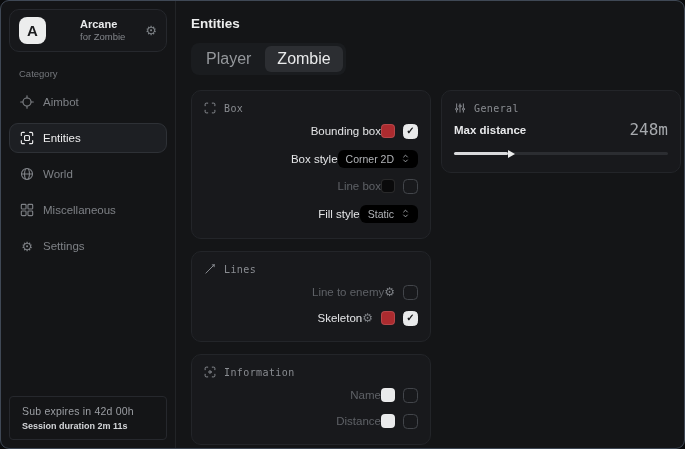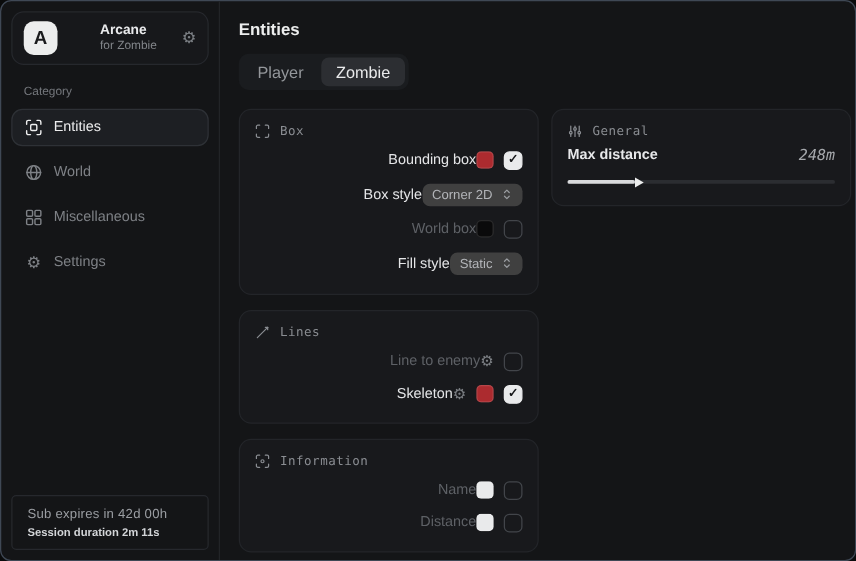--- a/index.html
+++ b/index.html
@@ -30,42 +30,42 @@
   .nav-item svg{stroke:currentColor;fill:none;stroke-width:1.3;stroke-linecap:round;stroke-linejoin:round;}
   .gear-glyph{font-size:13px;line-height:1;font-family:"DejaVu Sans",sans-serif;}
   .side-spacer{flex:1;}
   .sub-card{border:1px solid #26282d;border-radius:4px;padding:8px 12px;font-family:Liberation Sans, sans-serif;}
   .sub-line1{font-size:10.5px;color:#9b9ea3;letter-spacing:0.2px;}
   .sub-line2{font-size:9px;color:#d3d5d8;font-weight:bold;margin-top:4px;}
   
   .main{flex:1;padding:15px 14px 14px 15px;display:flex;flex-direction:column;}
   .page-title{font-size:13.5px;font-weight:bold;color:#eceded;}
   .tabs{margin-top:12px;display:inline-flex;align-self:flex-start;background:#1a1c1f;border-radius:8px;padding:3px;gap:2px;}
-  .tab{font-size:13px;color:#94979b;padding:4px 12px;border-radius:6px;cursor:default;}
+  .tab{font-size:16px;color:#94979b;padding:4px 12px;border-radius:6px;cursor:default;}
   .tab.active{background:#2c2e32;color:#e9eaeb;}
   .content{display:flex;gap:10px;margin-top:15px;align-items:flex-start;}
   .col{display:flex;flex-direction:column;gap:12px;width:240px;}
   .card{background:#18191c;border:1px solid #232529;border-radius:10px;padding:9px 12px 10px 12px;}
   .card-header{display:flex;align-items:center;gap:8px;color:#8a8d92;font-family:"DejaVu Sans Mono",monospace;font-size:10px;letter-spacing:0.4px;margin:2px 0 4px 0;}
   .card-header svg{stroke:#8a8d92;fill:none;stroke-width:1.3;stroke-linecap:round;stroke-linejoin:round;}
   .row{display:flex;align-items:center;justify-content:flex-end;padding:5.5px 0;}
   .row-label{font-size:11.5px;color:#e4e5e7;}
   .row.disabled .row-label{color:#5e6166;}
   .controls{display:flex;align-items:center;gap:8px;}
   .swatch{width:14px;height:14px;border-radius:4px;border:1px solid rgba(255,255,255,0.13);}
   .checkbox{width:15px;height:15px;border-radius:4.5px;border:1.5px solid #42454a;position:relative;}
   .checkbox.checked{background:#e9eaeb;border-color:#e9eaeb;}
   .checkbox.checked::after{content:"✓";position:absolute;top:50%;left:50%;transform:translate(-50%,-54%);font-size:10px;font-weight:bold;color:#141517;}
   .row-gear{color:#7d8085;font-size:12px;line-height:1;font-family:"DejaVu Sans",sans-serif;}
-  .dropdown{display:flex;align-items:center;gap:7px;background:#404040;border-radius:6px;padding:3px 8px;color:#b2b4b8;font-size:10.5px;}
+  .dropdown{display:flex;align-items:center;gap:7px;background:#000000;border-radius:6px;padding:3px 8px;color:#b2b4b8;font-size:10.5px;}
   .dropdown svg{stroke:#9a9da1;fill:none;stroke-width:1.3;stroke-linecap:round;stroke-linejoin:round;}
   
   .gen-row{display:flex;align-items:center;justify-content:space-between;margin-top:6px;}
   .gen-label{font-size:11.5px;font-weight:bold;color:#e7e8ea;}
-  .gen-value{font-size:12px;color:#a6a9ad;font-family:"DejaVu Sans Mono",monospace;font-style:italic;}
+  .gen-value{font-size:16px;color:#a6a9ad;font-family:"DejaVu Sans Mono",monospace;}
   .slider{margin:10px 0 4px 0;height:9px;display:flex;align-items:center;position:relative;}
   .slider-track{position:absolute;left:0;right:0;height:3px;border-radius:2px;background:#2b2d31;}
   .slider-fill{position:relative;height:3px;border-radius:2px;background:#d9dadc;}
   .slider-thumb{position:absolute;right:-7px;top:50%;transform:translateY(-50%);width:0;height:0;border-left:7px solid #eceded;border-top:4.5px solid transparent;border-bottom:4.5px solid transparent;}
 </style>
 </head>
 <body>
 
 <div class="window">
 
@@ -76,20 +76,32 @@
       <div class="brand-text">
         <span class="brand-name">Arcane</span>
         <span class="brand-sub">for Zombie</span>
       </div>
       <span class="brand-gear gear-glyph">⚙</span>
     </div>
 
     <div class="category">Category</div>
 
     <div class="nav">
+      <div class="nav-item">
+        <span class="nicon">
+          <svg width="14" height="14" viewBox="0 0 16 16">
+              <circle cx="8" cy="8" r="4.6"></circle>
+              <line x1="8" y1="0.8" x2="8" y2="3"></line>
+              <line x1="8" y1="13" x2="8" y2="15.2"></line>
+              <line x1="0.8" y1="8" x2="3" y2="8"></line>
+              <line x1="13" y1="8" x2="15.2" y2="8"></line>
+            </svg>
+        </span>
+        <span>Aimbot</span>
+      </div>
       <div class="nav-item active">
         <span class="nicon">
           <svg width="14" height="14" viewBox="0 0 16 16">
               <path d="M1.5 5V3A1.5 1.5 0 0 1 3 1.5h2"></path>
               <path d="M11 1.5h2A1.5 1.5 0 0 1 14.5 3v2"></path>
               <path d="M14.5 11v2a1.5 1.5 0 0 1-1.5 1.5h-2"></path>
               <path d="M5 14.5H3A1.5 1.5 0 0 1 1.5 13v-2"></path>
               <rect x="5.2" y="5.2" width="5.6" height="5.6" rx="1.2"></rect>
             </svg>
         </span>
@@ -166,21 +178,21 @@
               <span class="dropdown">
                 <span>Corner 2D</span>
                 <svg width="9" height="11" viewBox="0 0 12 14">
                     <path d="M3.5 5 6 2.5 8.5 5"></path>
                     <path d="M3.5 9 6 11.5 8.5 9"></path>
                   </svg>
               </span>
             </span>
           </div>
           <div class="row disabled">
-            <span class="row-label">World box</span>
+            <span class="row-label">Line box</span>
             <span class="controls">
               <span class="swatch" style="background-color: rgb(10, 10, 11);"></span>
               <span class="checkbox"></span>
             </span>
           </div>
           <div class="row">
             <span class="row-label">Fill style</span>
             <span class="controls">
               <span class="dropdown">
                 <span>Static</span>

